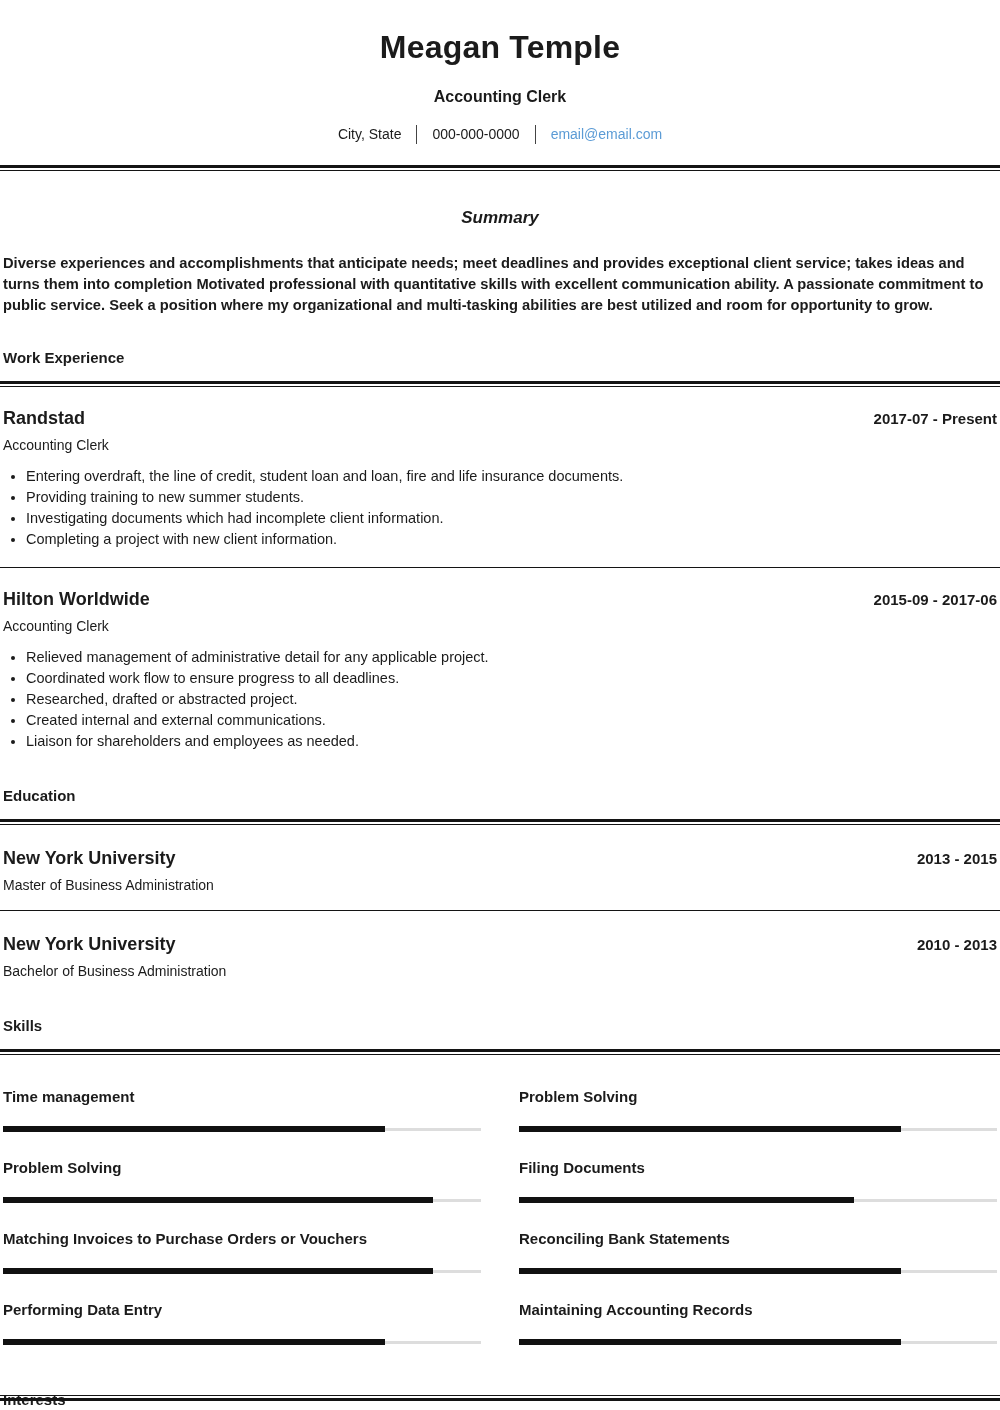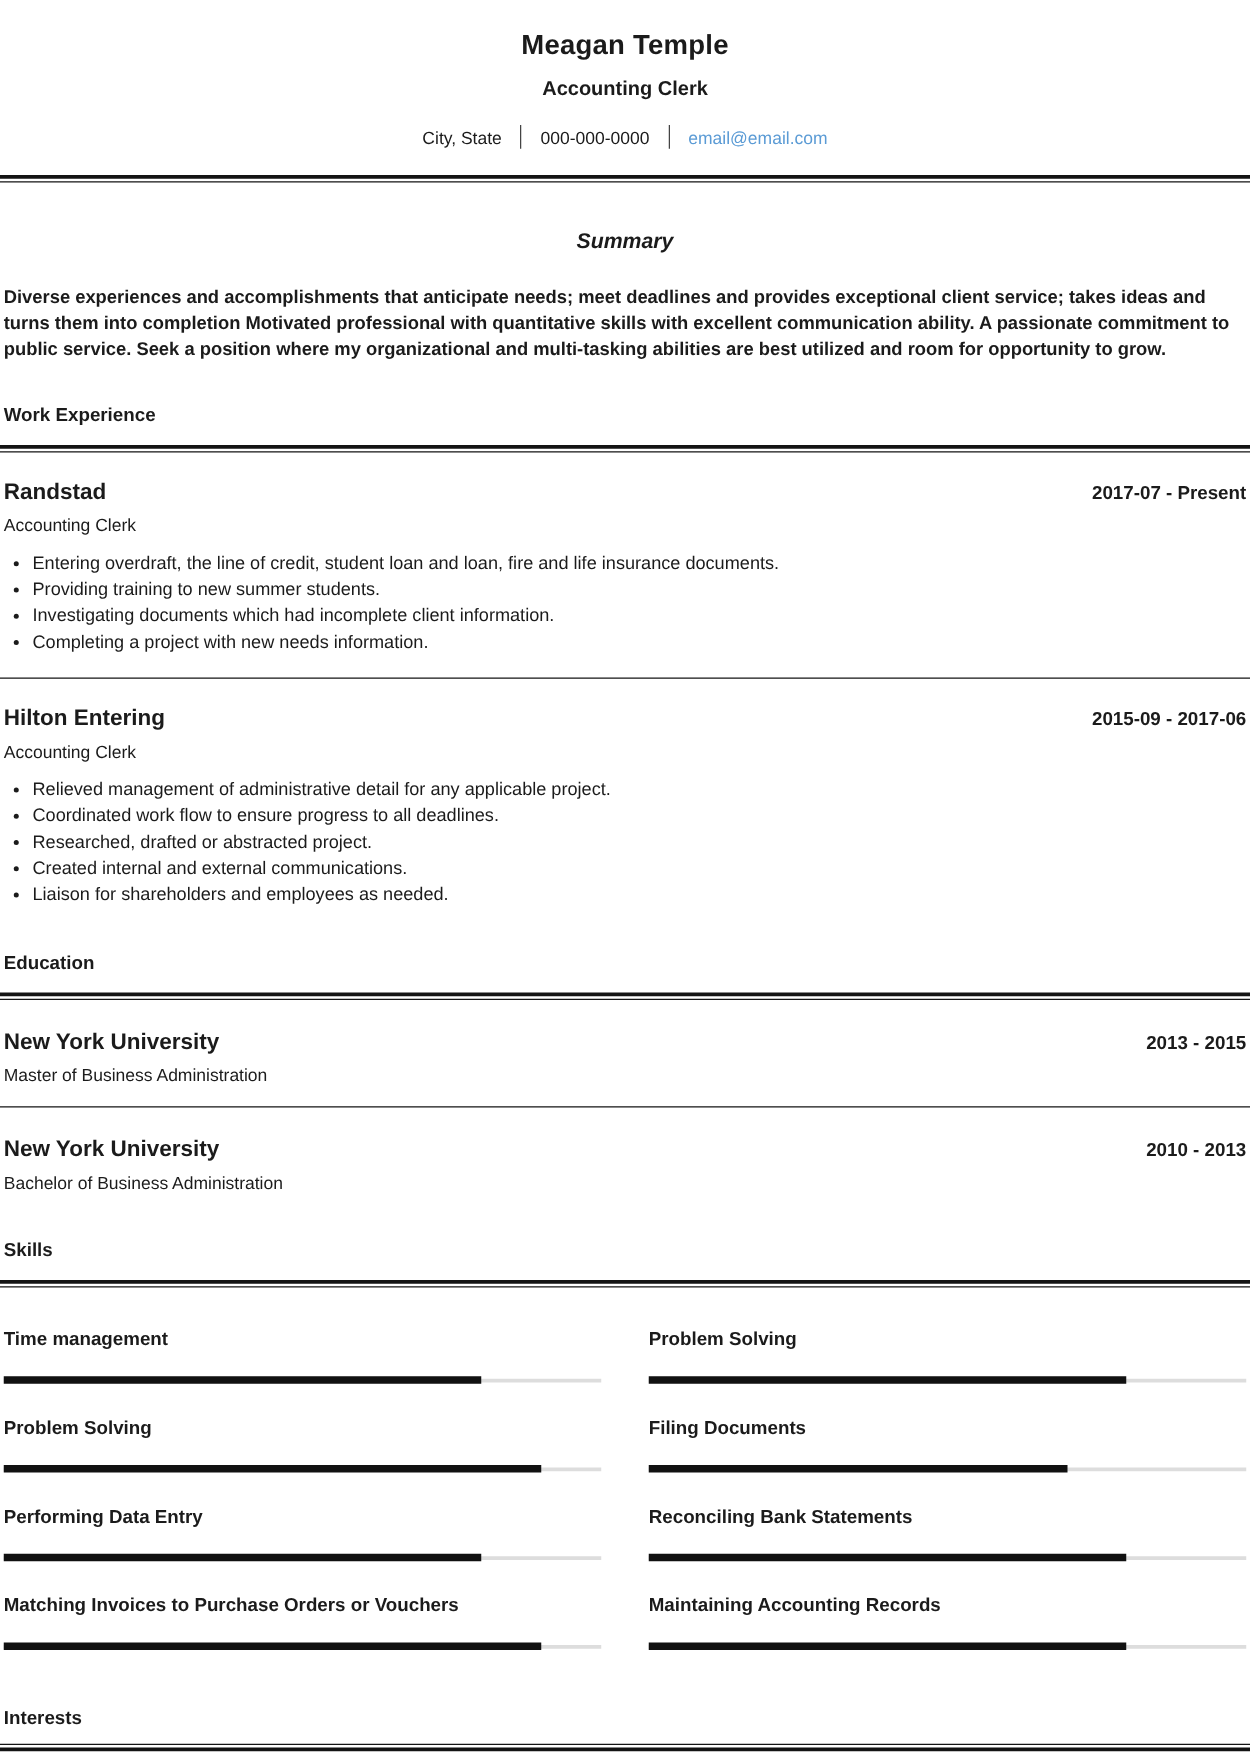--- a/index.html
+++ b/index.html
@@ -2,21 +2,21 @@
 <html><head>
 <meta charset="utf-8">
 <style>
   html, body { margin: 0; padding: 0; background: #ffffff; }
   body { font-family: "Liberation Sans", sans-serif; color: #1b1b1b; }
   .page { width: 1000px; height: 1410px; margin: 0 auto; background: #ffffff; overflow: hidden; position: relative; }
   .pad { padding-left: 3px; padding-right: 3px; }
 
   
   .header { text-align: center; padding-top: 8px; }
-  .name { font-size: 22px; font-weight: 700; letter-spacing: 0.2px; }
+  .name { font-size: 32px; font-weight: 700; letter-spacing: 0.2px; }
   .title { font-size: 16px; font-weight: 700; margin-top: 13px; }
   .contact { margin-top: 19px; display: flex; justify-content: center; align-items: center; gap: 15px; font-size: 14px; }
   .vsep { width: 1px; height: 19px; background: #444444; }
   .email { text-decoration: none; cursor: pointer; }
 
   
   .rule-double { height: 6px; border-top: 3px solid #141414; border-bottom: 1px solid #141414; box-sizing: border-box; }
   .rule-double-flip { height: 6px; border-top: 1px solid #141414; border-bottom: 3px solid #141414; box-sizing: border-box; }
   .rule-thin { border-top: 1px solid #141414; }
   .header-rule { margin-top: 21px; }
@@ -88,29 +88,29 @@
     <article class="job">
       <div class="entry-head pad">
         <span class="entry-name">Randstad</span>
         <span class="entry-dates">2017-07 - Present</span>
       </div>
       <div class="entry-sub pad">Accounting Clerk</div>
       <ul class="job-bullets">
         <li>Entering overdraft, the line of credit, student loan and loan, fire and life insurance documents.</li>
         <li>Providing training to new summer students.</li>
         <li>Investigating documents which had incomplete client information.</li>
-        <li>Completing a project with new needs information.</li>
+        <li>Completing a project with new client information.</li>
       </ul>
     </article>
 
     <div class="rule-thin job-sep"></div>
 
     <article class="job">
       <div class="entry-head pad">
-        <span class="entry-name">Hilton Entering</span>
+        <span class="entry-name">Hilton Worldwide</span>
         <span class="entry-dates">2015-09 - 2017-06</span>
       </div>
       <div class="entry-sub pad">Accounting Clerk</div>
       <ul class="job-bullets">
         <li>Relieved management of administrative detail for any applicable project.</li>
         <li>Coordinated work flow to ensure progress to all deadlines.</li>
         <li>Researched, drafted or abstracted project.</li>
         <li>Created internal and external communications.</li>
         <li>Liaison for shareholders and employees as needed.</li>
       </ul>
@@ -154,31 +154,31 @@
           </div>
         </div>
         <div class="skill">
           <div class="skill-name">Problem Solving</div>
           <div class="skill-bar">
             <div class="skill-track" style="background-color: rgb(221, 221, 221);"></div>
             <div class="skill-fill" style="background-color: rgb(17, 17, 17); width: 90%;"></div>
           </div>
         </div>
         <div class="skill">
+          <div class="skill-name">Matching Invoices to Purchase Orders or Vouchers</div>
+          <div class="skill-bar">
+            <div class="skill-track" style="background-color: rgb(221, 221, 221);"></div>
+            <div class="skill-fill" style="background-color: rgb(17, 17, 17); width: 90%;"></div>
+          </div>
+        </div>
+        <div class="skill">
           <div class="skill-name">Performing Data Entry</div>
           <div class="skill-bar">
             <div class="skill-track" style="background-color: rgb(221, 221, 221);"></div>
             <div class="skill-fill" style="background-color: rgb(17, 17, 17); width: 80%;"></div>
-          </div>
-        </div>
-        <div class="skill">
-          <div class="skill-name">Matching Invoices to Purchase Orders or Vouchers</div>
-          <div class="skill-bar">
-            <div class="skill-track" style="background-color: rgb(221, 221, 221);"></div>
-            <div class="skill-fill" style="background-color: rgb(17, 17, 17); width: 90%;"></div>
           </div>
         </div>
       </div>
 
       <div class="skills-col">
         <div class="skill">
           <div class="skill-name">Problem Solving</div>
           <div class="skill-bar">
             <div class="skill-track" style="background-color: rgb(221, 221, 221);"></div>
             <div class="skill-fill" style="background-color: rgb(17, 17, 17); width: 80%;"></div>

